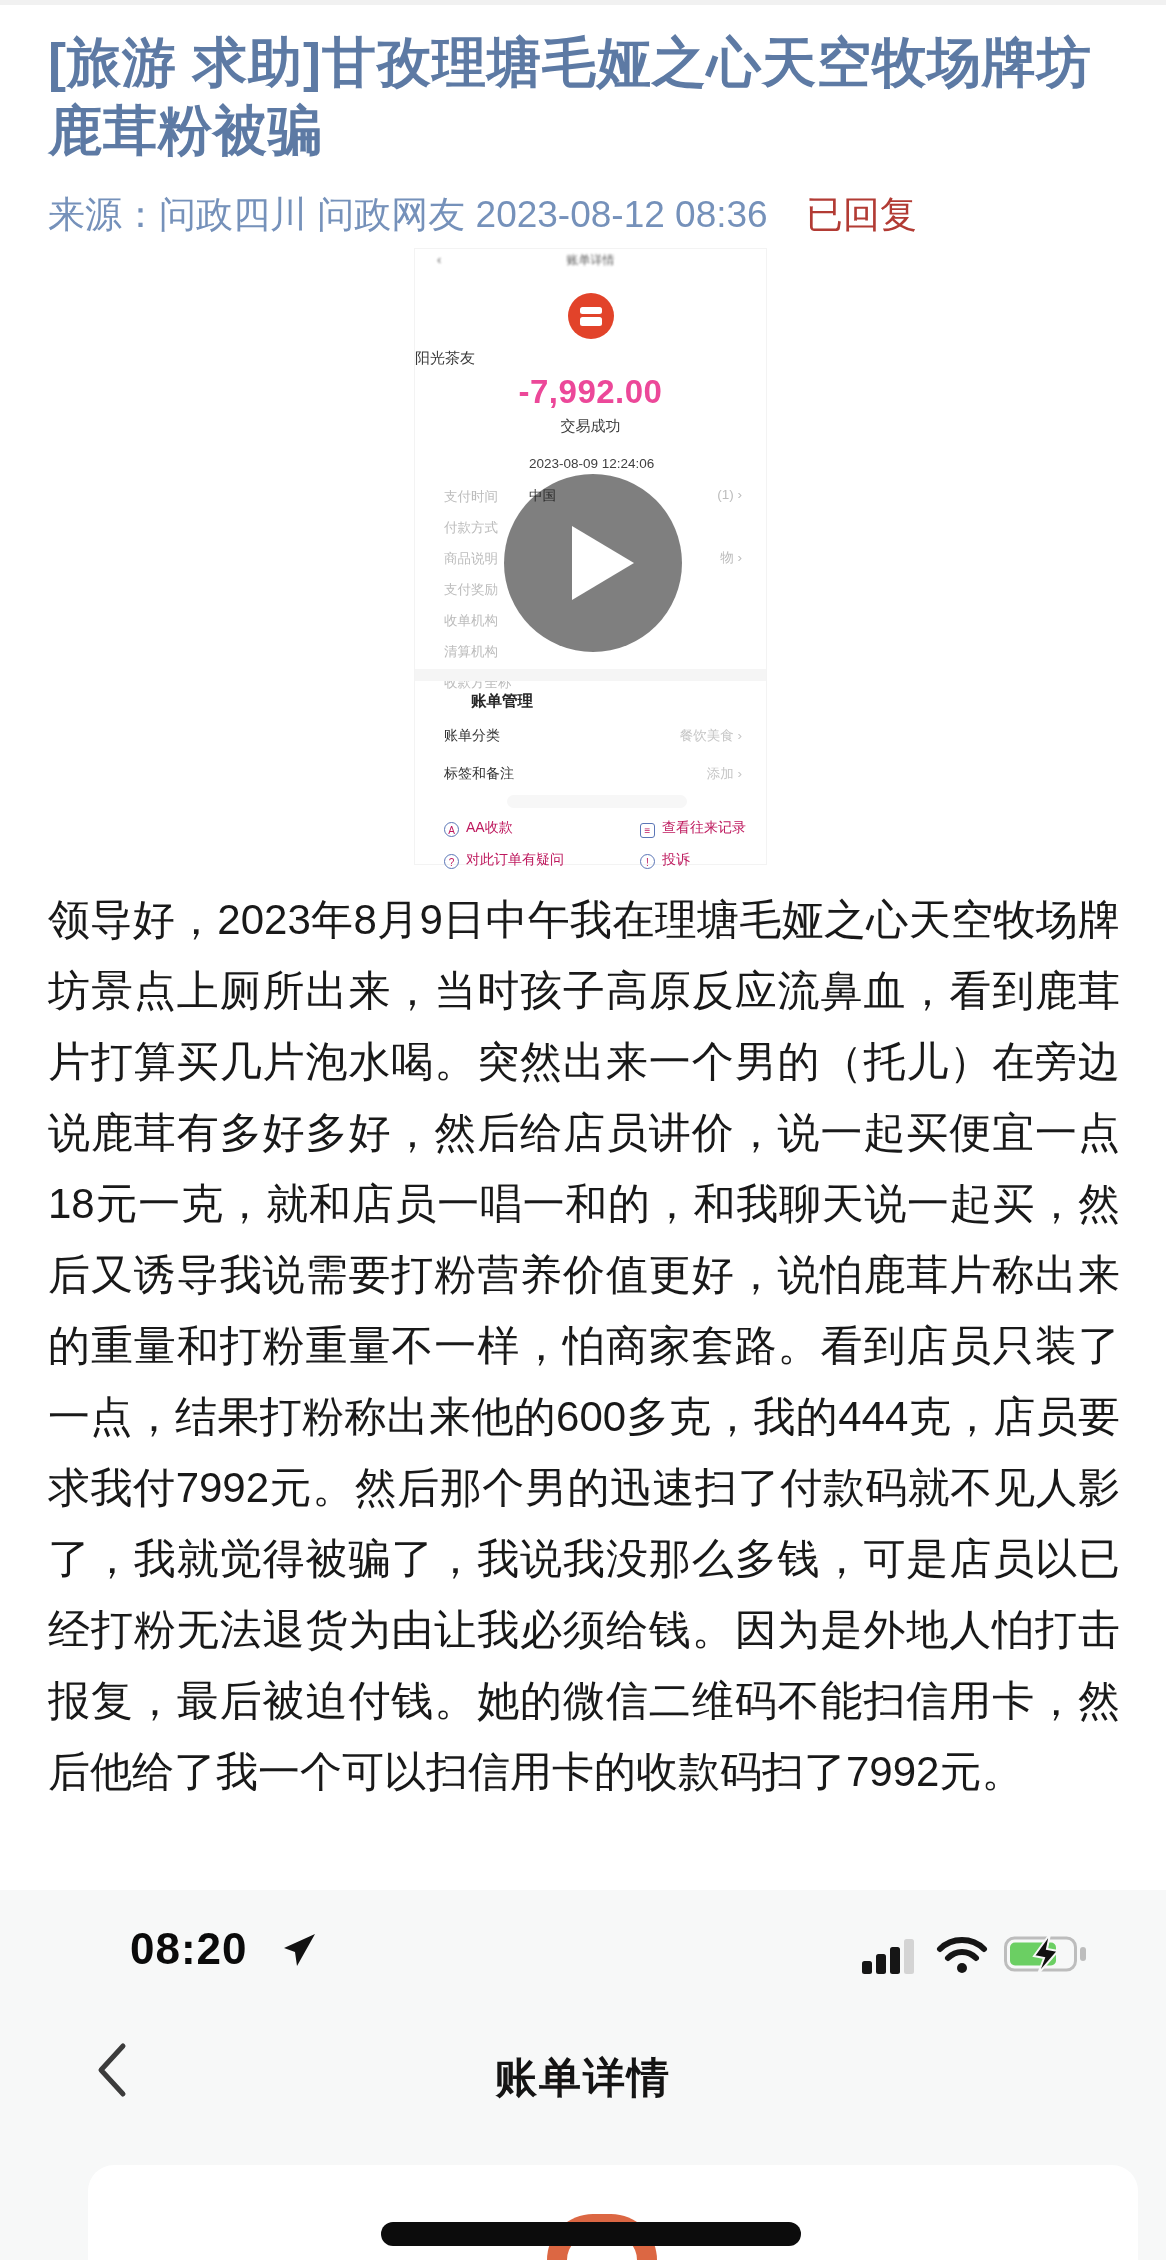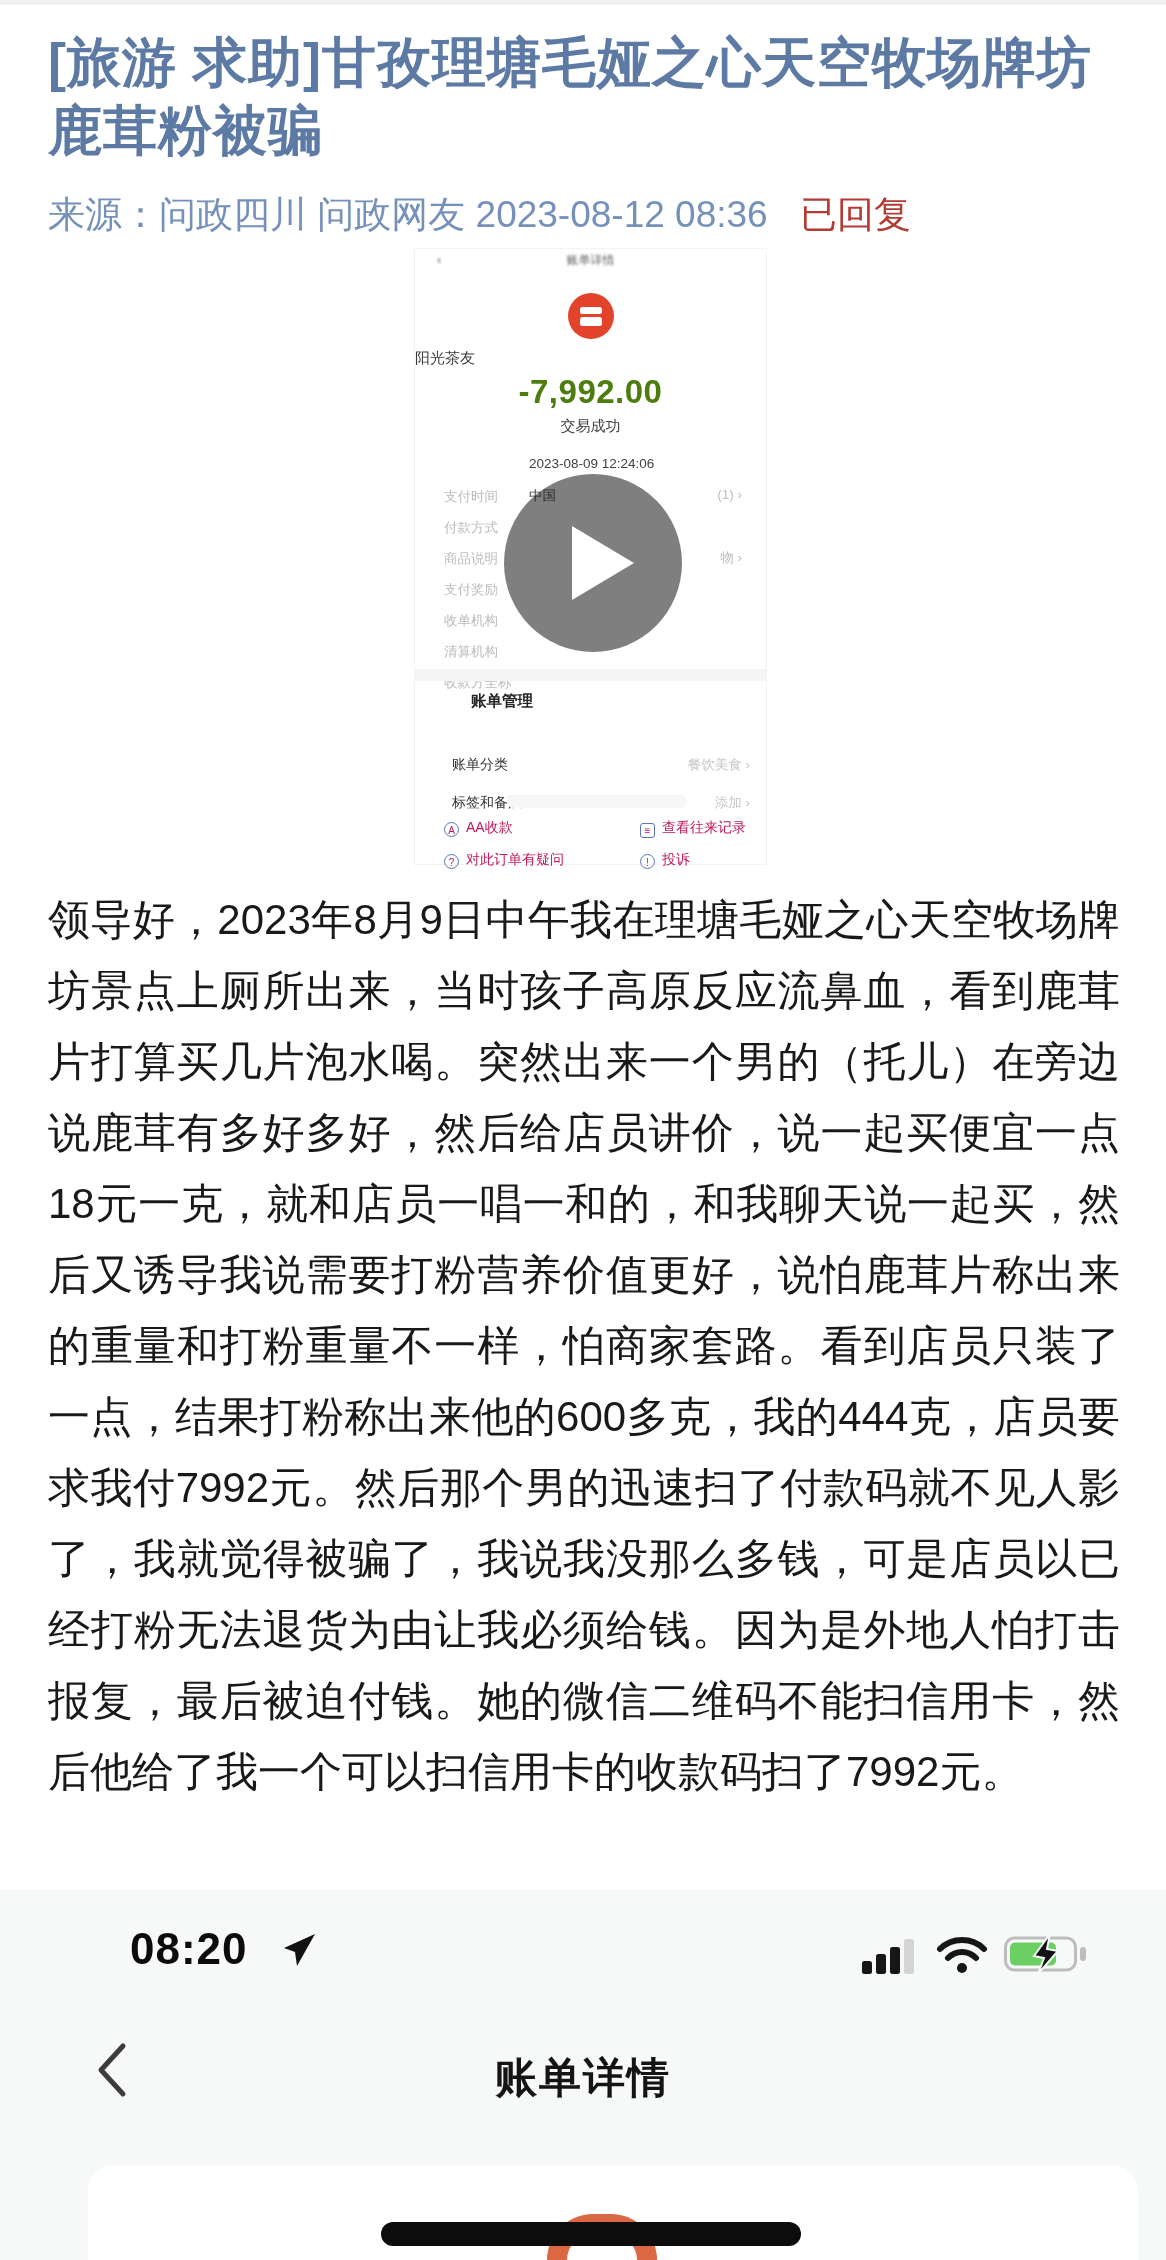--- a/index.html
+++ b/index.html
@@ -5,43 +5,43 @@
   html,body{margin:0;padding:0;background:#fff;}
   .page{position:relative;width:1166px;height:2260px;background:#fff;overflow:hidden;
         font-family:"Liberation Sans","DejaVu Sans",sans-serif;padding-left:40px;}
   .top-hairline{position:absolute;left:0;top:0;width:1166px;height:5px;background:#f1f1f1;}
 
   
   .post-title{position:absolute;left:48px;top:28px;width:1072px;
       font-size:54px;line-height:68px;font-weight:600;color:#5d7aa4;letter-spacing:1px;}
   .post-source{position:absolute;left:48px;top:190px;width:1100px;
       font-size:37px;color:#7591ba;white-space:nowrap;}
-  .post-source .badge{color:#b23b34;margin-left:22px;font-weight:500;}
+  .post-source .badge{color:#b23b34;margin-left:28px;font-weight:500;}
 
   
   .video{position:absolute;left:414px;top:248px;width:353px;height:617px;background:#fff;
          border:1px solid #f3f3f3;box-sizing:border-box;cursor:pointer;}
   .v-mini-header{position:absolute;left:0;top:3px;width:100%;text-align:center;
       font-size:12px;color:#3c3c3c;filter:blur(1.3px);opacity:.85;}
   .v-mini-back{position:absolute;left:22px;top:3px;font-size:13px;color:#3c3c3c;
       filter:blur(1px);opacity:.8;}
   .v-icon{position:absolute;left:50%;top:44px;transform:translateX(-50%);width:46px;height:46px;}
   .v-merchant{position:absolute;left:0;top:100px;width:100%;
       font-size:15px;color:#3a3a3a;}
   .v-amount{position:absolute;left:0;top:124px;width:100%;text-align:center;
-      font-size:33px;font-weight:700;color:#4d7c0f;letter-spacing:.5px;}
+      font-size:33px;font-weight:700;color:#ec4899;letter-spacing:.5px;}
   .v-status{position:absolute;left:0;top:168px;width:100%;text-align:center;
       font-size:15px;color:#3f3f3f;}
   .v-row{position:absolute;left:0;width:100%;height:31px;font-size:13.5px;}
   .v-row .lb{position:absolute;left:29px;top:0;color:#bcbcbc;margin-top:32px;}
   .v-row .val{position:absolute;left:114px;top:0;color:#3f3f3f;}
   .v-row .rv{position:absolute;right:24px;top:0;color:#bdbdbd;}
   .v-sep{position:absolute;left:0;top:420px;width:100%;height:12px;background:#f5f5f5;}
   .v-sec-title{position:absolute;left:29px;top:442px;font-size:15.5px;font-weight:700;color:#262626;margin-left:27px;}
-  .v-brow{position:absolute;left:8px;width:100%;height:30px;font-size:14px;margin-top:29px;}
+  .v-brow{position:absolute;left:0;width:100%;height:30px;font-size:14px;}
   .v-brow .lb{position:absolute;left:29px;top:0;color:#333;}
   .v-brow .rv{position:absolute;right:24px;top:0;color:#c6c6c6;font-size:13.5px;}
   .v-pill{position:absolute;left:92px;top:546px;width:180px;height:13px;background:#f7f7f7;border-radius:7px;}
   .v-link{position:absolute;font-size:14px;color:#be185d;white-space:nowrap;}
   .li-circle{display:inline-block;width:15px;height:15px;border:1.2px solid #5b76b7;border-radius:50%;
       font-size:10px;line-height:15px;text-align:center;vertical-align:-2px;margin-right:7px;box-sizing:border-box;}
   .li-square{display:inline-block;width:15px;height:15px;border:1.2px solid #5b76b7;border-radius:3px;
       font-size:10px;line-height:13px;text-align:center;vertical-align:-2px;margin-right:7px;box-sizing:border-box;}
   .play-overlay{position:absolute;left:89px;top:225px;width:178px;height:178px;border-radius:50%;
       background:rgba(22,22,22,.55);}

